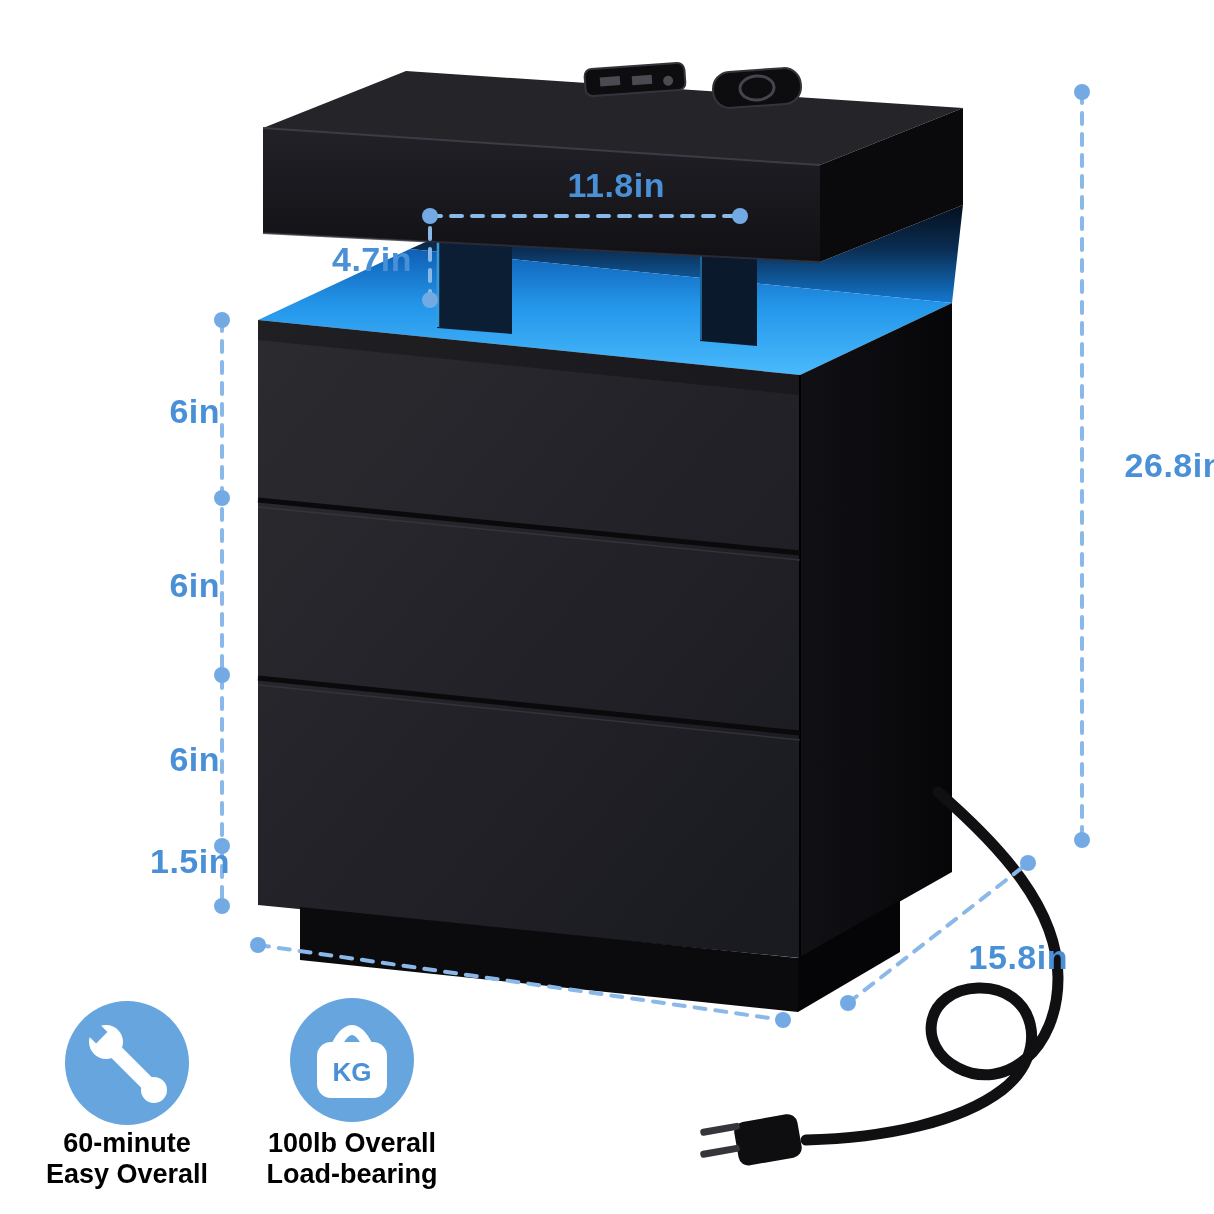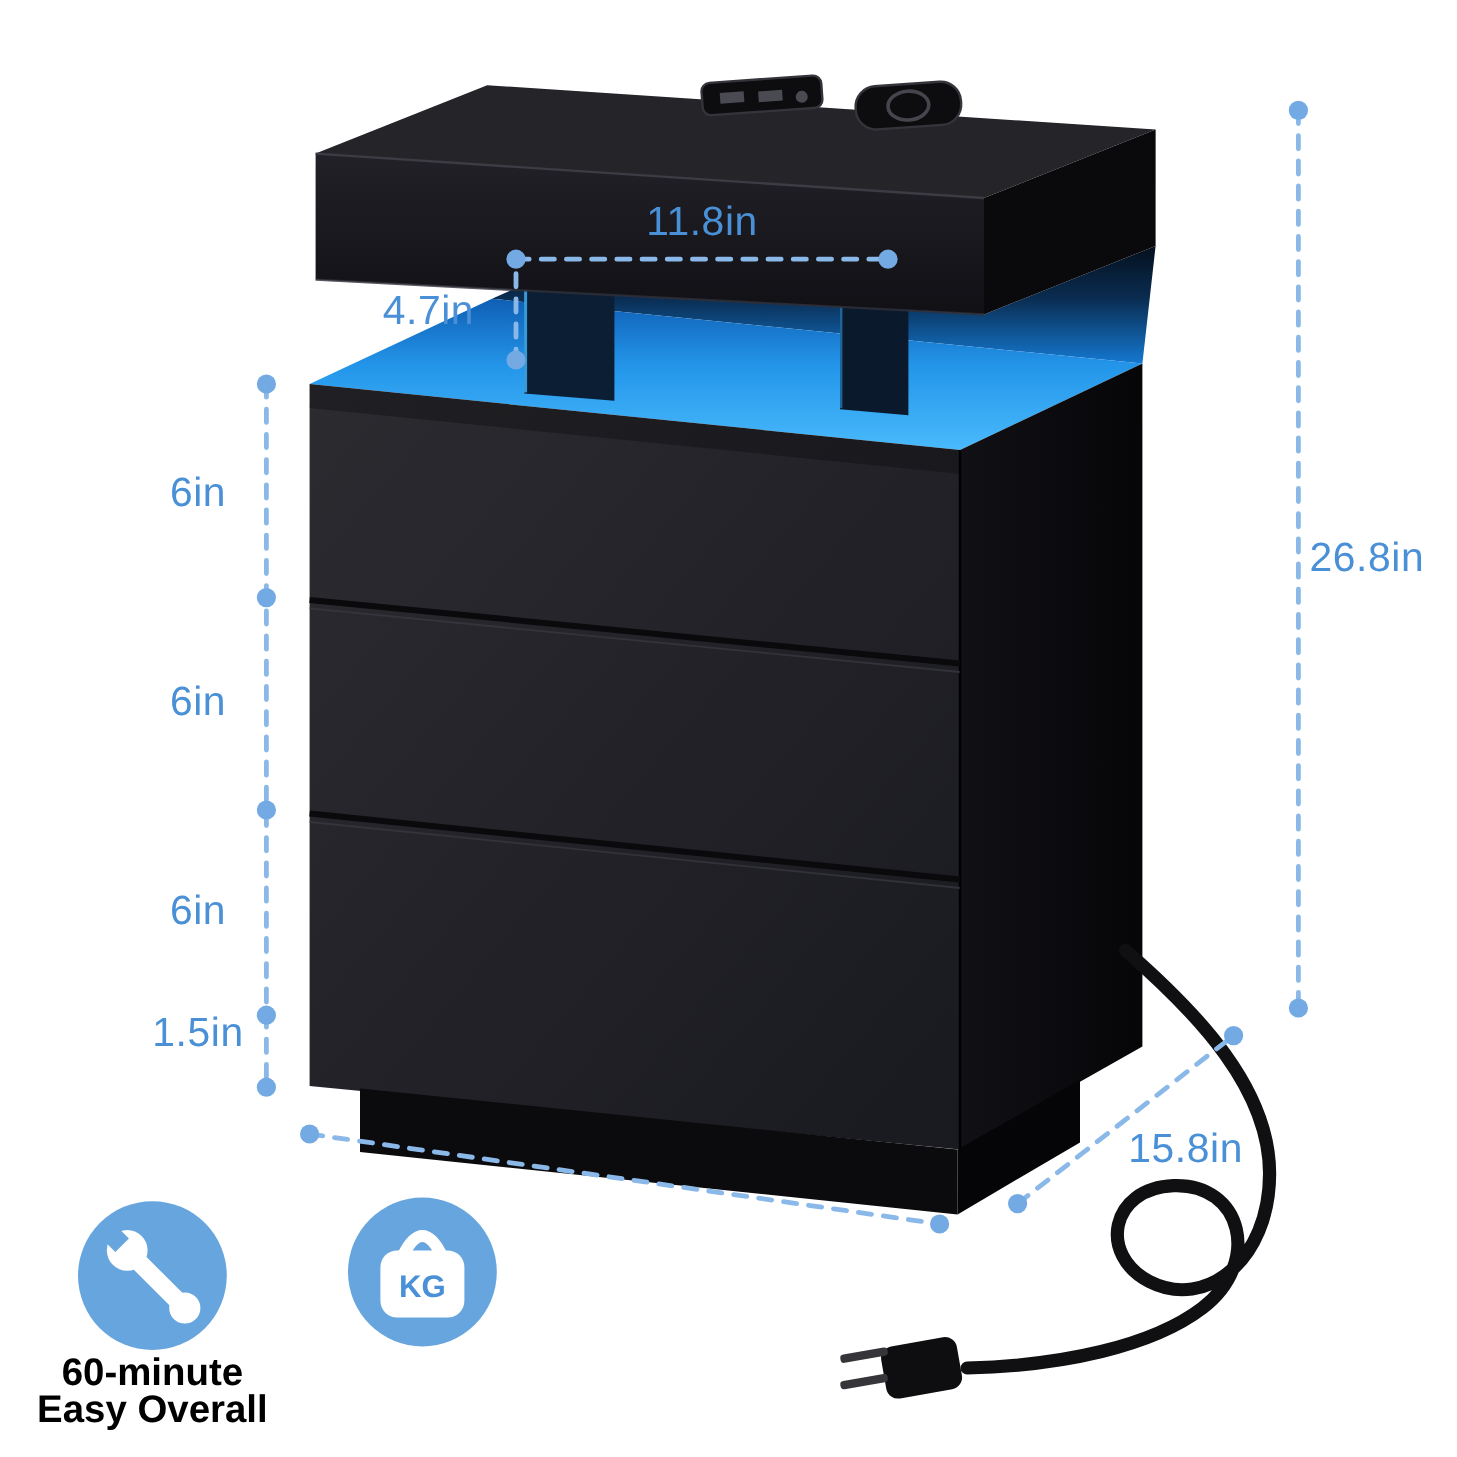--- a/index.html
+++ b/index.html
@@ -2,25 +2,25 @@
 <html><head>
 <meta charset="utf-8">
 <style>
   html,body{margin:0;padding:0;background:#fff;}
   .canvas{
     position:relative;width:1214px;height:1214px;background:#ffffff;
     overflow:hidden;font-family:"Liberation Sans",sans-serif;
   }
   .canvas svg{position:absolute;left:0;top:0;}
   .dim{
-    position:absolute;color:#4a90d6;font-weight:normal;font-size:34px;
-    text-align:center;letter-spacing:.5px;
+    position:absolute;color:#4a90d6;font-weight:bold;font-size:34px;
+    text-align:right;letter-spacing:.5px;
   }
   .badge-text{
-    position:absolute;color:#000;font-weight:bold;font-size:32px;
+    position:absolute;color:#000;font-weight:bold;font-size:27px;
     line-height:31px;text-align:center;
   }
   svg text{font-family:"Liberation Sans",sans-serif;}
 </style>
 </head>
 <body>
 
 <div class="canvas">
 
   <svg width="1214" height="1214" viewBox="0 0 1214 1214">
@@ -143,26 +143,30 @@
       <circle cx="352" cy="1060" r="62" fill="#67a5df"></circle>
       <g>
         <path d="M336,1046 Q352,1014 368,1046" fill="none" stroke="#fff" stroke-width="10" stroke-linecap="round"></path>
         <rect x="317" y="1042" width="70" height="56" rx="14" fill="#fff"></rect>
         <text x="352" y="1081" text-anchor="middle" font-size="26" font-weight="bold" fill="#4a90d6">KG</text>
       </g>
     </g>
   </svg>
 
   <div class="dim" style="left:505px;top:166px;width:160px;">11.8in</div>
-  <div class="dim" style="left:292px;top:240px;width:130px;">4.7in</div>
+  <div class="dim" style="left:282px;top:240px;width:130px;">4.7in</div>
   <div class="dim" style="left:110px;top:392px;width:110px;">6in</div>
   <div class="dim" style="left:110px;top:566px;width:110px;">6in</div>
   <div class="dim" style="left:110px;top:740px;width:110px;">6in</div>
   <div class="dim" style="left:100px;top:842px;width:130px;">1.5in</div>
   <div class="dim" style="left:1054px;top:446px;width:170px;">26.8in</div>
   <div class="dim" style="left:908px;top:938px;width:160px;">15.8in</div>
 
   <div class="badge-text" style="left:12px;top:1128px;width:230px;">
     <div>60-minute</div>
     <div>Easy Overall</div>
   </div>
+  <div class="badge-text" style="left:237px;top:1128px;width:230px;">
+    <div>100lb Overall</div>
+    <div>Load-bearing</div>
+  </div>
 
 </div>
 
 </body></html>

